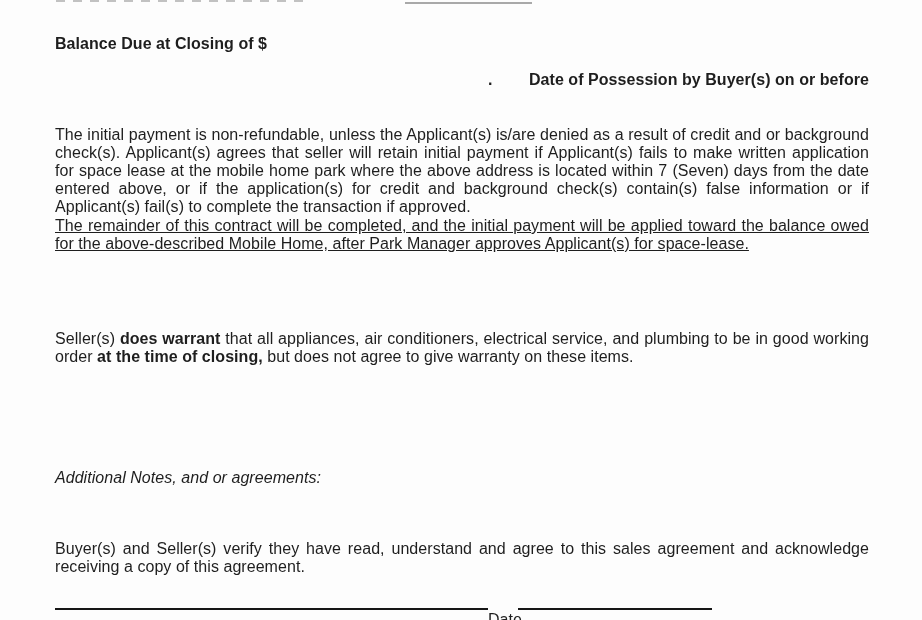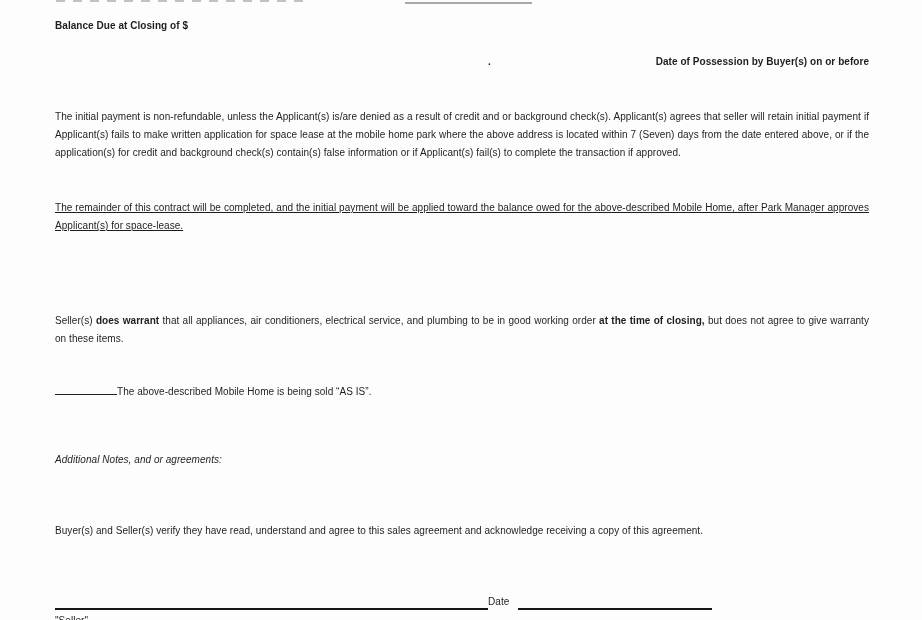--- a/index.html
+++ b/index.html
@@ -9,23 +9,24 @@
     height: 620px;
     background: #fdfdfd;
     overflow: hidden;
     font-family: "Liberation Sans", sans-serif;
     color: #1e1e1e;
   }
   .line {
     position: absolute;
     left: 55px;
     width: 814px;
-    font-size: 10px;
+    font-size: 16px;
     line-height: 18px;
     letter-spacing: 0.05px;
+    margin-top: 18px;
   }
   .bold { font-weight: 700; }
   .just { text-align: justify; }
 
   
   .frag-strip {
     position: absolute;
     left: 56px; top: 0;
     width: 248px; height: 2px;
     background: repeating-linear-gradient(90deg,
@@ -80,21 +81,20 @@
   <div class="line bold" id="h-possession">Date of Possession by Buyer(s) on or before</div>
   <div class="line bold" id="h-possession-period">.</div>
 
   <div class="line just" id="p-initial">The initial payment is non-refundable, unless the Applicant(s) is/are denied as a result of credit and or background check(s). Applicant(s) agrees that seller will retain initial payment if Applicant(s) fails to make written application for space lease at the mobile home park where the above address is located within 7 (Seven) days from the date entered above, or if the application(s) for credit and background check(s) contain(s) false information or if Applicant(s) fail(s) to complete the transaction if approved.</div>
 
   <div class="line just" id="p-remainder">The remainder of this contract will be completed, and the initial payment will be applied toward the balance owed for the above-described Mobile Home, after Park Manager approves Applicant(s) for space-lease.</div>
 
 
   <div class="line just" id="p-warranty"><span>Seller(s) </span><span class="bold">does warrant</span><span> that all appliances, air conditioners, electrical service, and plumbing to be in good working order </span><span class="bold">at the time of closing,</span><span> but does not agree to give warranty on these items.</span></div>
 
-  <div class="line" id="p-asis"><span class="blank"></span><span>The above-described Mobile Home is being sold “AS IS”.</span></div>
 
 
   <div class="line" id="p-notes">Additional Notes, and or agreements:</div>
 
   <div class="line just" id="p-verify">Buyer(s) and Seller(s) verify they have read, understand and agree to this sales agreement and acknowledge receiving a copy of this agreement.</div>
 
   <div class="sig-underline" id="sig-line-1"></div>
   <div class="line" id="sig-date-label">Date</div>
   <div class="sig-underline" id="sig-line-2"></div>
 

